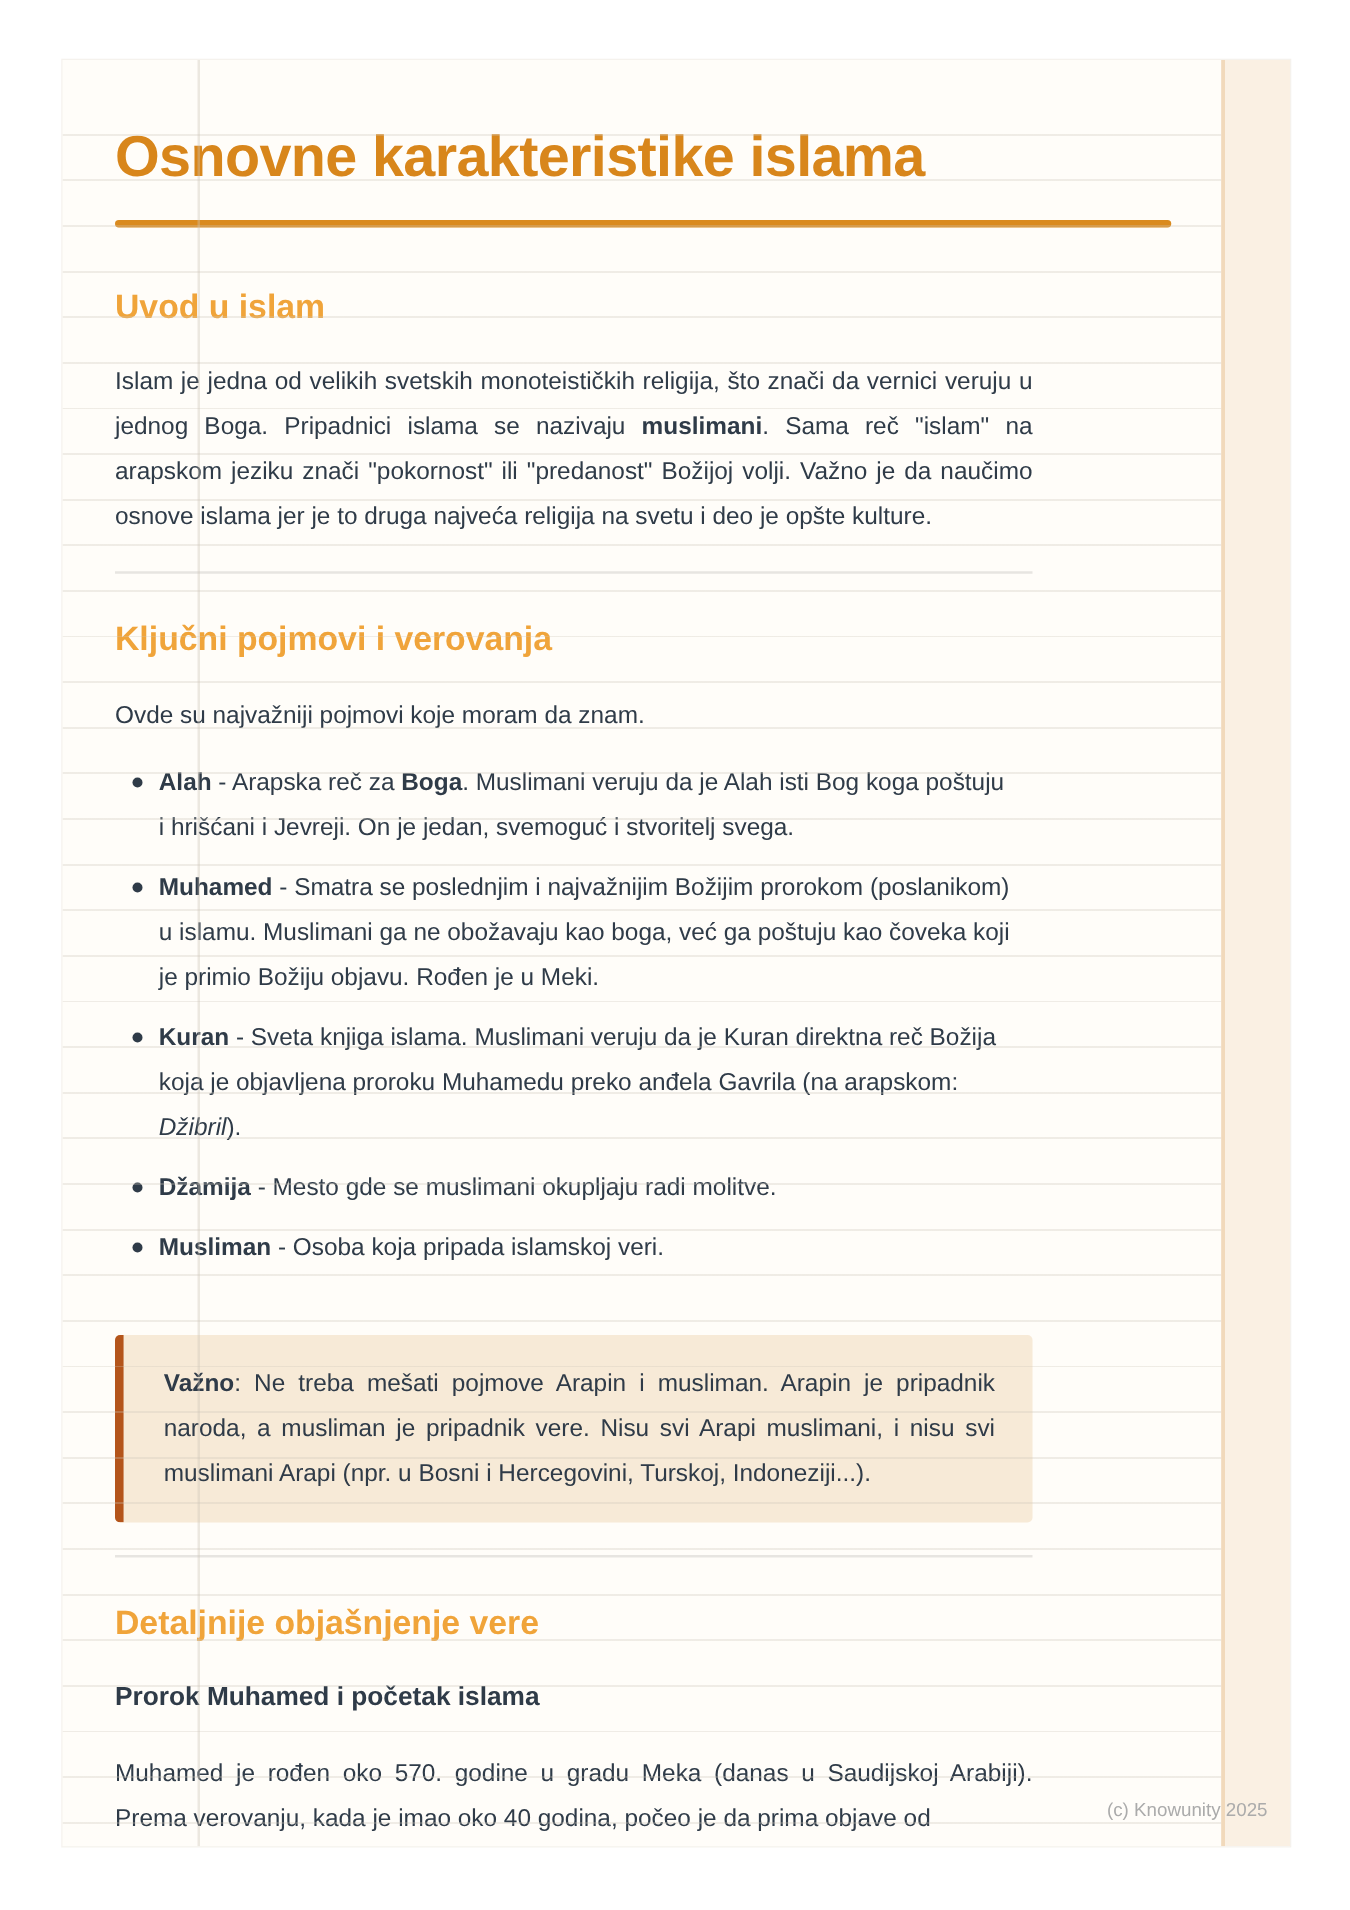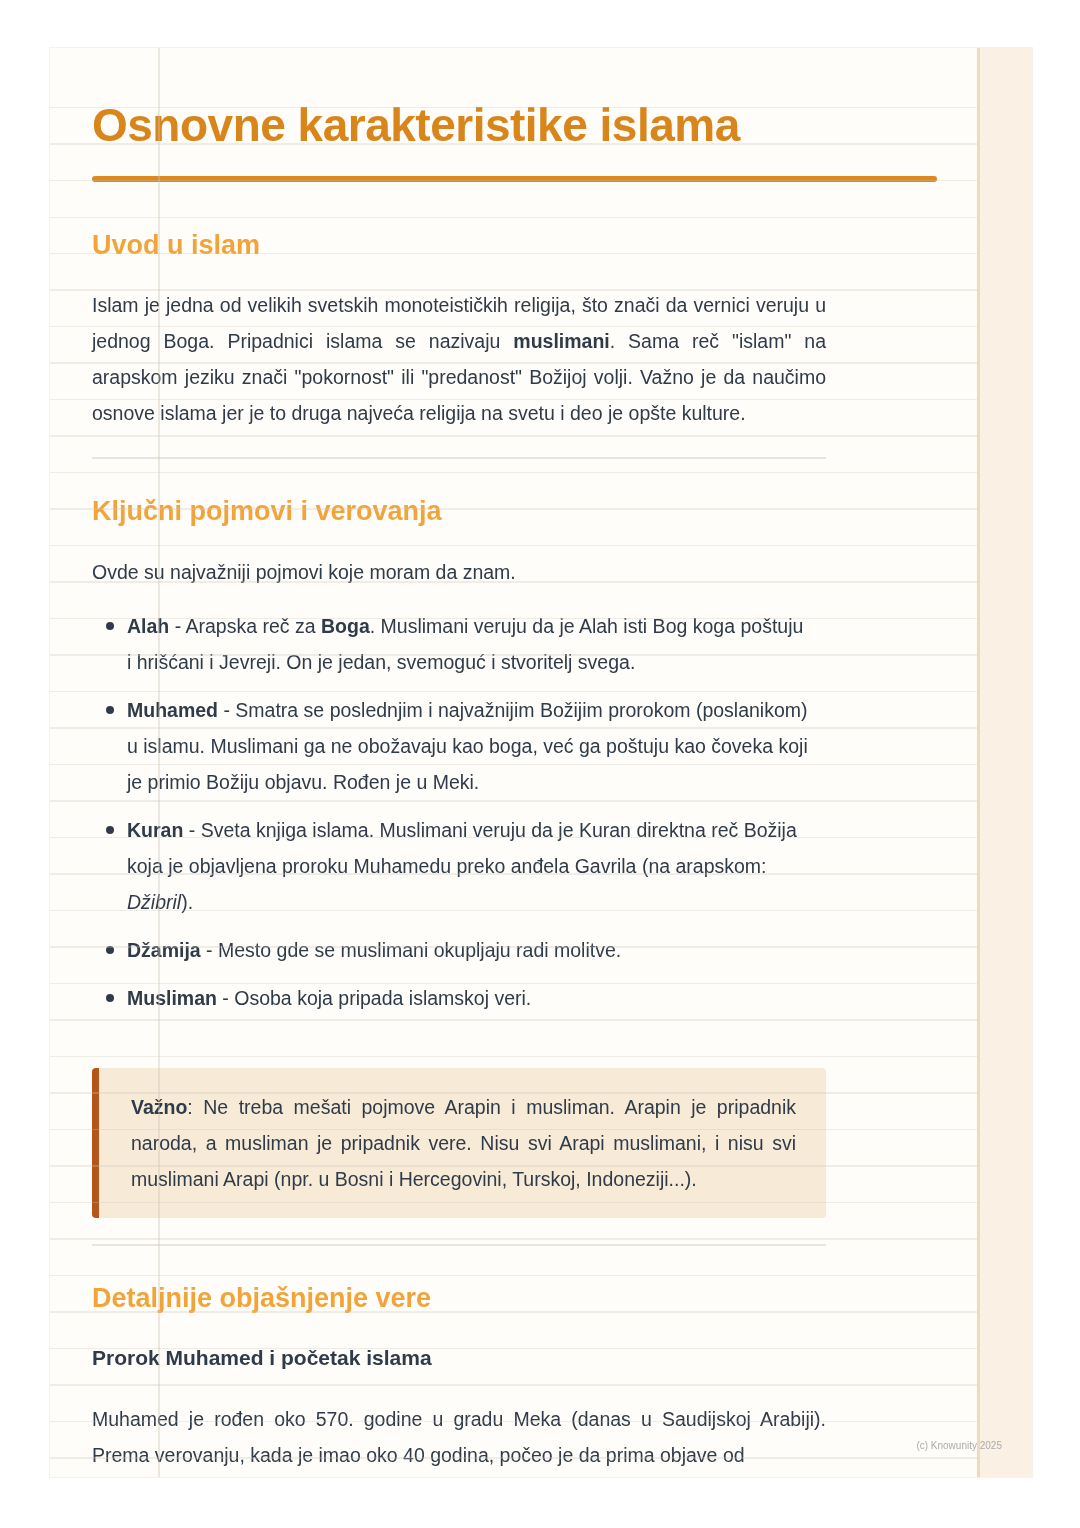--- a/index.html
+++ b/index.html
@@ -100,22 +100,22 @@
   .callout p {
     margin: 0; font-size: 19.5px; line-height: 36px; color: #2F3B48;
     text-align: justify;
   }
   .sub-heading {
     margin: 31px 0 0 0;
     font-size: 21px; line-height: 26px; font-weight: bold;
     color: #2F3B48;
   }
   .watermark {
-    position: absolute; right: 30px; top: 1392px;
-    font-size: 10px; color: #ABABAB;
+    position: absolute; right: 18px; top: 1392px;
+    font-size: 15px; color: #ABABAB;
     z-index: 6;
   }
   b { font-weight: bold; }
   i { font-style: italic; }
 </style>
 </head>
 <body>
 
 <div class="page">
   <div class="content">

